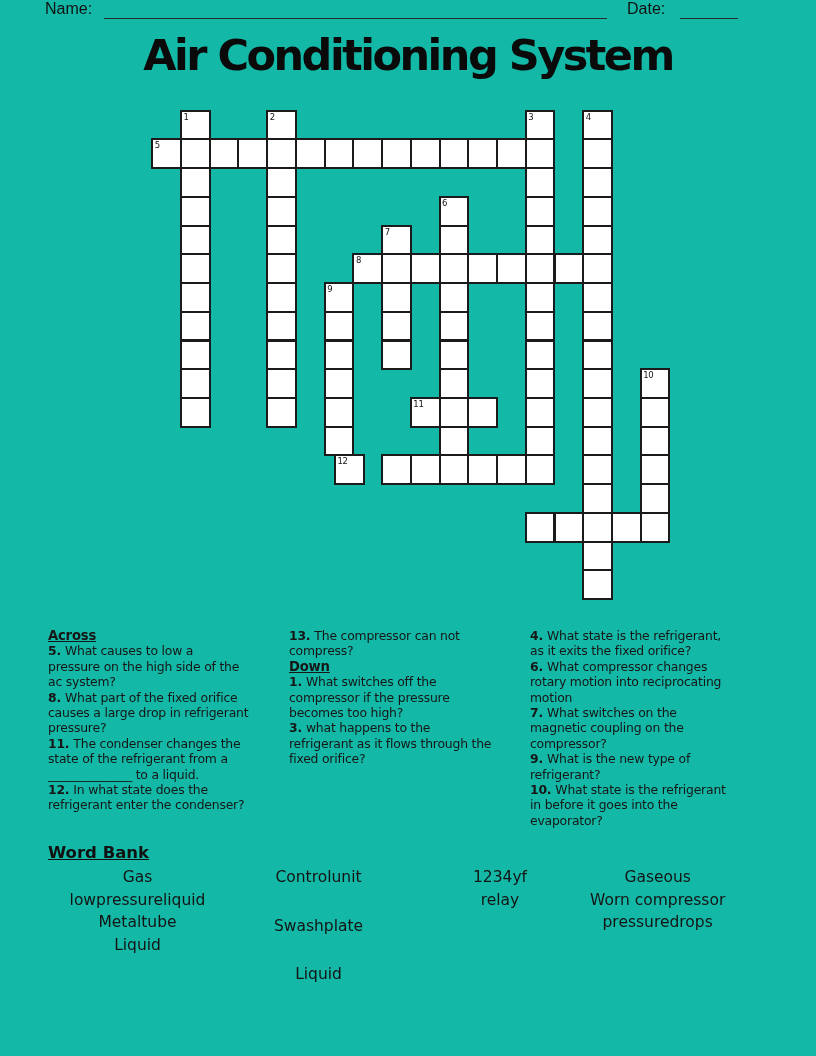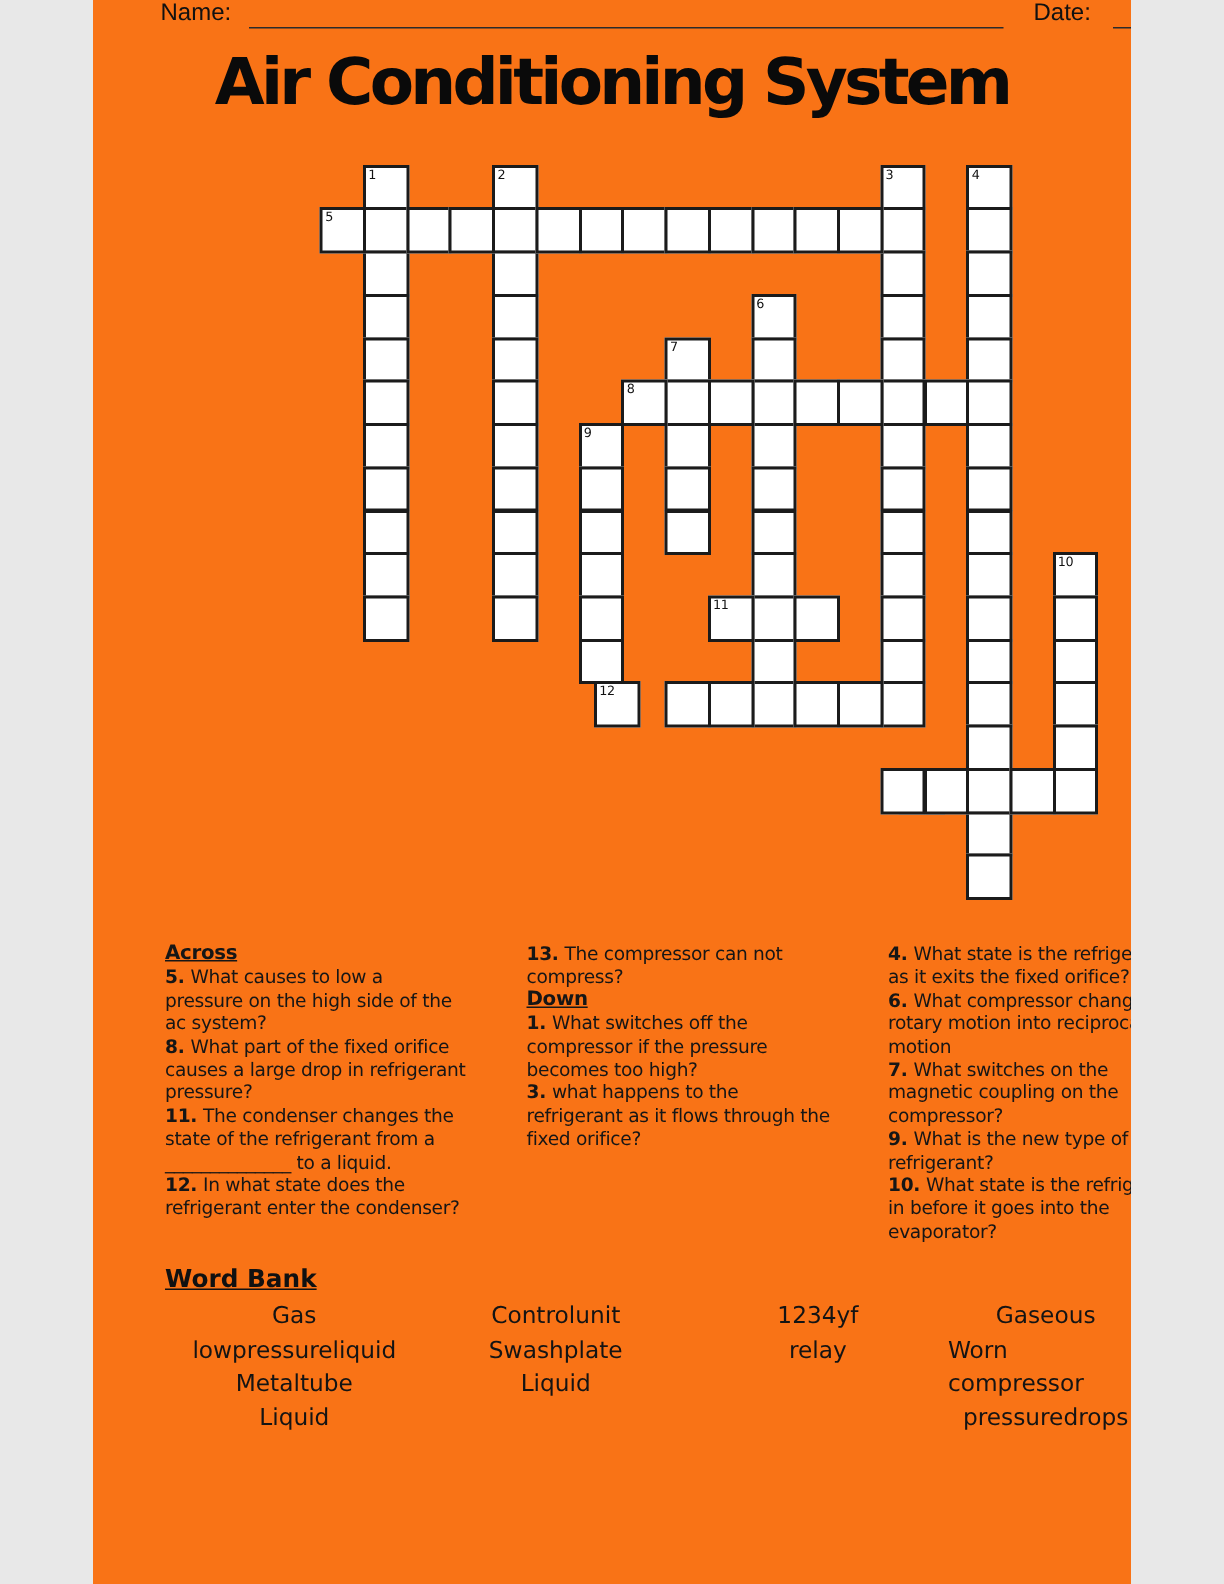--- a/index.html
+++ b/index.html
@@ -1,18 +1,18 @@
 <!DOCTYPE html>
 <html><head>
 <meta charset="utf-8">
 <style>
   html,body{margin:0;padding:0;background:#e8e8e8;}
   .page{
-    position:relative;width:692px;height:1056px;margin:0 auto;
-    background:#f97316;color:#000;
+    position:relative;width:816px;height:1056px;margin:0 auto;
+    background:#14b8a6;color:#000;
     font-family:"DejaVu Sans",sans-serif;overflow:hidden;
   }
   
   .hdr-label{position:absolute;top:0px;font-family:"Liberation Sans",sans-serif;font-size:16px;color:#111;}
   .name-label{left:45px;}
   .date-label{left:627px;}
   .fill-line{position:absolute;top:0;height:18px;border-bottom:1.7px solid #2b2b2b;}
   .name-line{left:104px;width:503px;}
   .date-line{left:680px;width:58px;}
   
@@ -41,21 +41,21 @@
   .cnum{font-weight:bold;margin-right:4px;}
   .ctext{white-space:pre-line;}
   
   .wb-heading{
     position:absolute;left:48px;top:843px;margin:0;
     font-size:16.5px;font-weight:bold;text-decoration:underline;color:#111;
   }
   .wb-cols{position:absolute;left:48px;top:866px;display:flex;}
   .wb-col{display:flex;flex-direction:column;align-items:center;}
   .wb-col-1{width:179px;}
-  .wb-col-2{width:183px;}
+  .wb-col-2{width:183px;gap:26px;}
   .wb-col-3{width:180px;}
   .wb-item{font-size:15.5px;line-height:22.6px;color:#141414;}
 </style>
 </head>
 <body>
 
 <div class="page">
 
   <span class="hdr-label name-label">Name:</span>
   <div class="fill-line name-line"></div>

